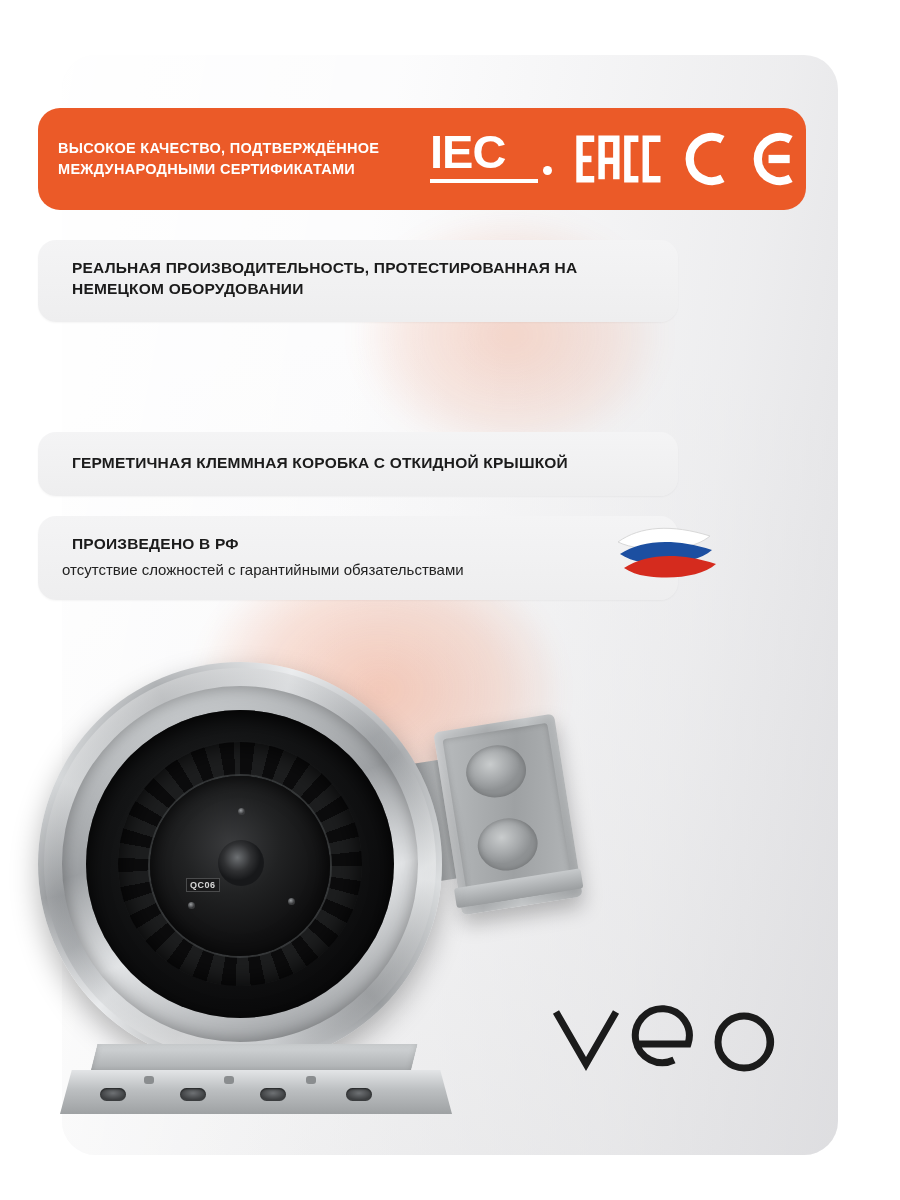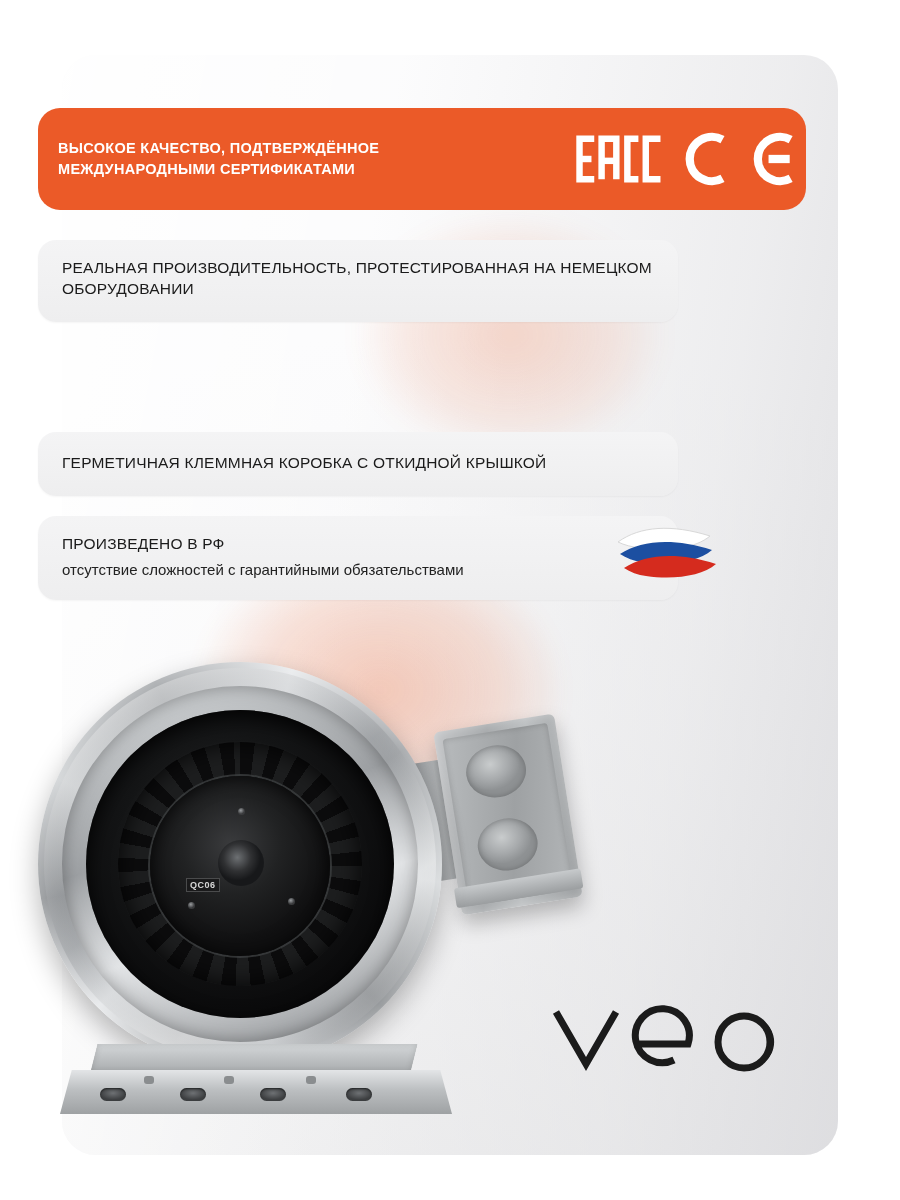--- a/index.html
+++ b/index.html
@@ -64,25 +64,26 @@
   .pill {
     position: absolute;
     left: 38px;
     border-radius: 18px;
     background: linear-gradient(180deg, #f4f4f5 0%, #eeeeef 100%);
     box-shadow: 0 1px 2px rgba(0,0,0,0.04);
     box-sizing: border-box;
   }
   .pill-text {
     font-size: 15.5px;
-    font-weight: normal;
+    font-weight: bold;
     letter-spacing: 0.2px;
     color: #1b1b1b;
     line-height: 1.35;
     text-transform: uppercase;
+    margin-left: 10px;
   }
   .pill-sub {
     font-size: 15px;
     font-weight: normal;
     color: #222;
     line-height: 1.3;
     margin-top: 5px;
     text-transform: none;
     letter-spacing: 0;
   }
@@ -388,20 +389,25 @@
 
   <div class="card"></div>
   <div class="card-shade"></div>
   <div class="glow2"></div>
   <div class="glow"></div>
 
   <div id="cert-banner">
     <div class="cert-text">ВЫСОКОЕ КАЧЕСТВО, ПОДТВЕРЖДЁННОЕ МЕЖДУНАРОДНЫМИ СЕРТИФИКАТАМИ</div>
     <div class="cert-marks">
 
+      <div class="iec">
+        <div class="iec-letters">IEC</div>
+        <div class="iec-rule"></div>
+        <div class="iec-dot"></div>
+      </div>
 
       <div class="eac">
         <svg viewBox="0 0 100 56" width="92" height="52" aria-hidden="true">
           <g fill="none" stroke="#ffffff" stroke-width="7">
 
             <path d="M22 6 H6 V50 H22"></path>
             <path d="M6 28 H19"></path>
 
             <path d="M30 50 V6 H46 V50"></path>
             <path d="M30 30 H46"></path>

